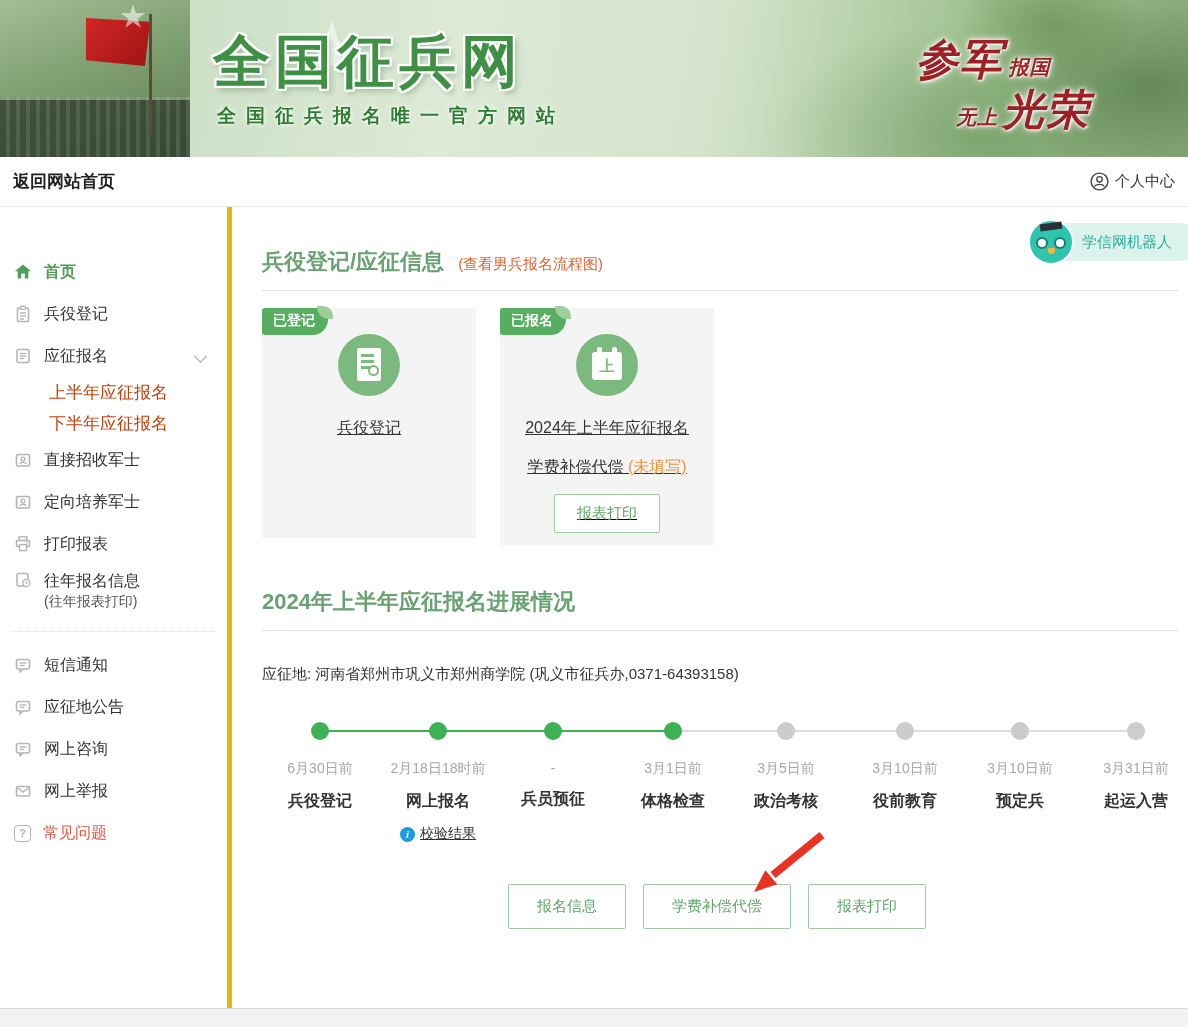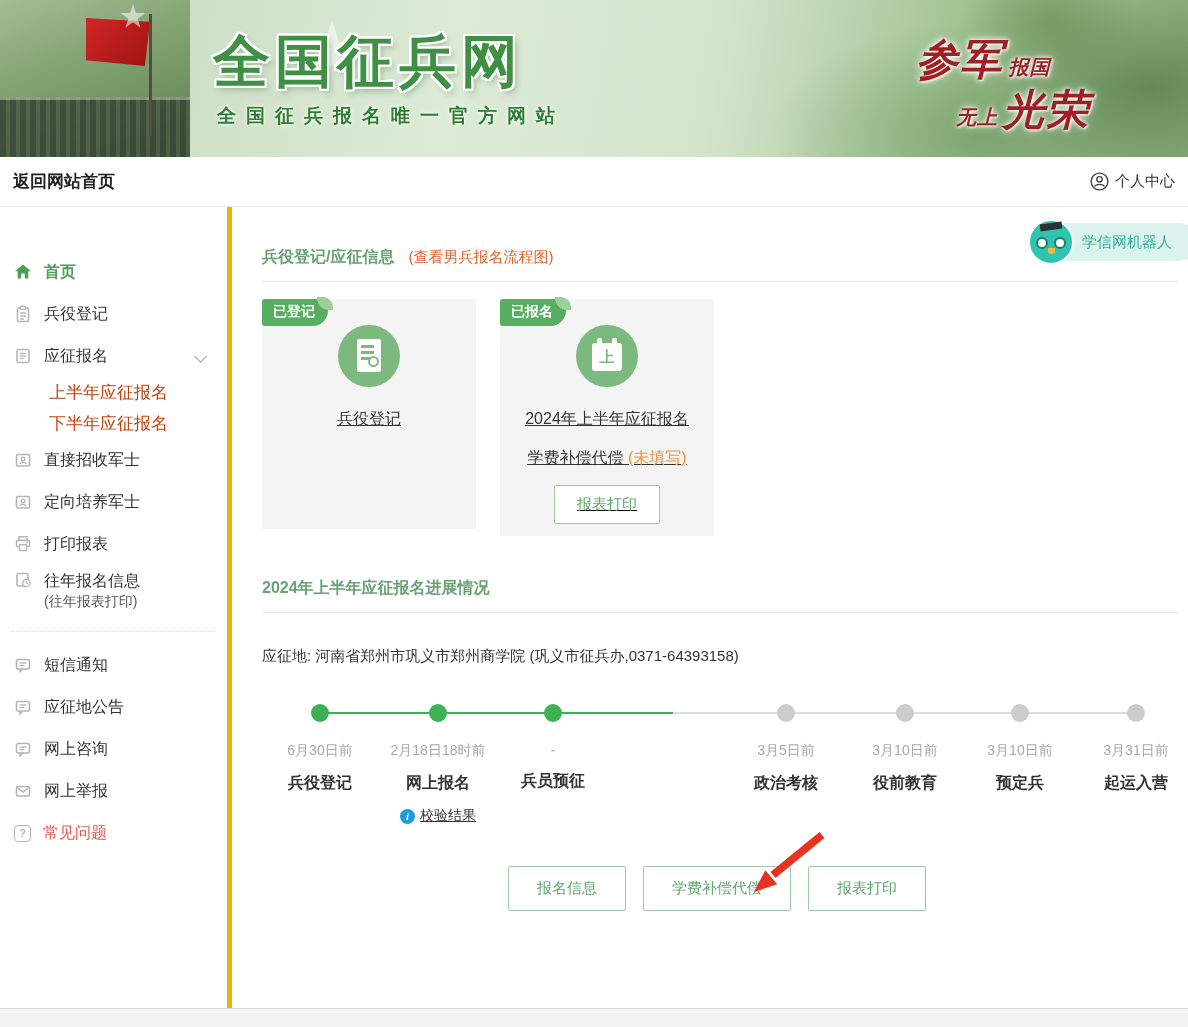--- a/index.html
+++ b/index.html
@@ -63,21 +63,21 @@
   .sb-two { height:auto; padding-top:6px; padding-bottom:6px; align-items:flex-start; }
   .sb-two .sb-lines { display:flex; flex-direction:column; line-height:20px; }
   .sb-label2 { font-size:14px; color:#555; }
   .sb-divider { border-top:1px dotted #d9d9d9; margin:14px 12px 12px 12px; }
   .sb-qicon { flex:none; width:17px; height:17px; border:1.6px solid #b5b5b5; border-radius:4px;
     color:#b5b5b5; font-size:11px; font-weight:700; display:flex; align-items:center; justify-content:center; }
   .sb-item.warn { color:#e8574a; }
 
   
   .sec1-row { display:flex; align-items:baseline; gap:14px; margin:40px 0 0 30px; }
-  .sec-title { font-size:16px; font-weight:700; color:#68a172; }
+  .sec-title { font-size:22px; font-weight:700; color:#68a172; }
   .flow-link { font-size:15px; color:#e2632e; text-decoration:none; cursor:pointer; }
   .robot { position:absolute; top:16px; right:-10px; height:38px; background:#dcf2ec;
     border-radius:20px; display:flex; align-items:center; padding:0 26px 0 0; cursor:pointer; }
   .robot-circle { width:46px; height:46px; border-radius:50%; background:#2fc4ae; margin:-4px 8px -4px -2px;
     position:relative; flex:none; border:2px solid #fff; }
   .owl-eye { position:absolute; top:16px; width:12px; height:12px; background:#fff; border-radius:50%; border:2px solid #1c7d6e; }
   .owl-eye.l { left:6px; } .owl-eye.r { right:6px; }
   .owl-hat { position:absolute; top:2px; left:10px; width:22px; height:7px; background:#2a2f38; transform:rotate(-8deg); }
   .owl-beak { position:absolute; top:27px; left:18px; width:7px; height:6px; background:#f5b83d; border-radius:0 0 4px 4px; }
   .robot-label { font-size:15px; color:#2fae9b; }
@@ -370,20 +370,25 @@
           <div class="tl-check">
             <span class="info-ic">i</span>
             <span class="txt">校验结果</span>
           </div>
         </div>
         <div class="tl-step" style="left:321px">
           <span class="tl-dot done"></span>
           <div class="tl-date">-</div>
           <div class="tl-label">兵员预征</div>
         </div>
+        <div class="tl-step" style="left:441px">
+          <span class="tl-dot done"></span>
+          <div class="tl-date">3月1日前</div>
+          <div class="tl-label">体格检查</div>
+        </div>
         <div class="tl-step" style="left:554px">
           <span class="tl-dot"></span>
           <div class="tl-date">3月5日前</div>
           <div class="tl-label">政治考核</div>
         </div>
         <div class="tl-step" style="left:673px">
           <span class="tl-dot"></span>
           <div class="tl-date">3月10日前</div>
           <div class="tl-label">役前教育</div>
         </div>

